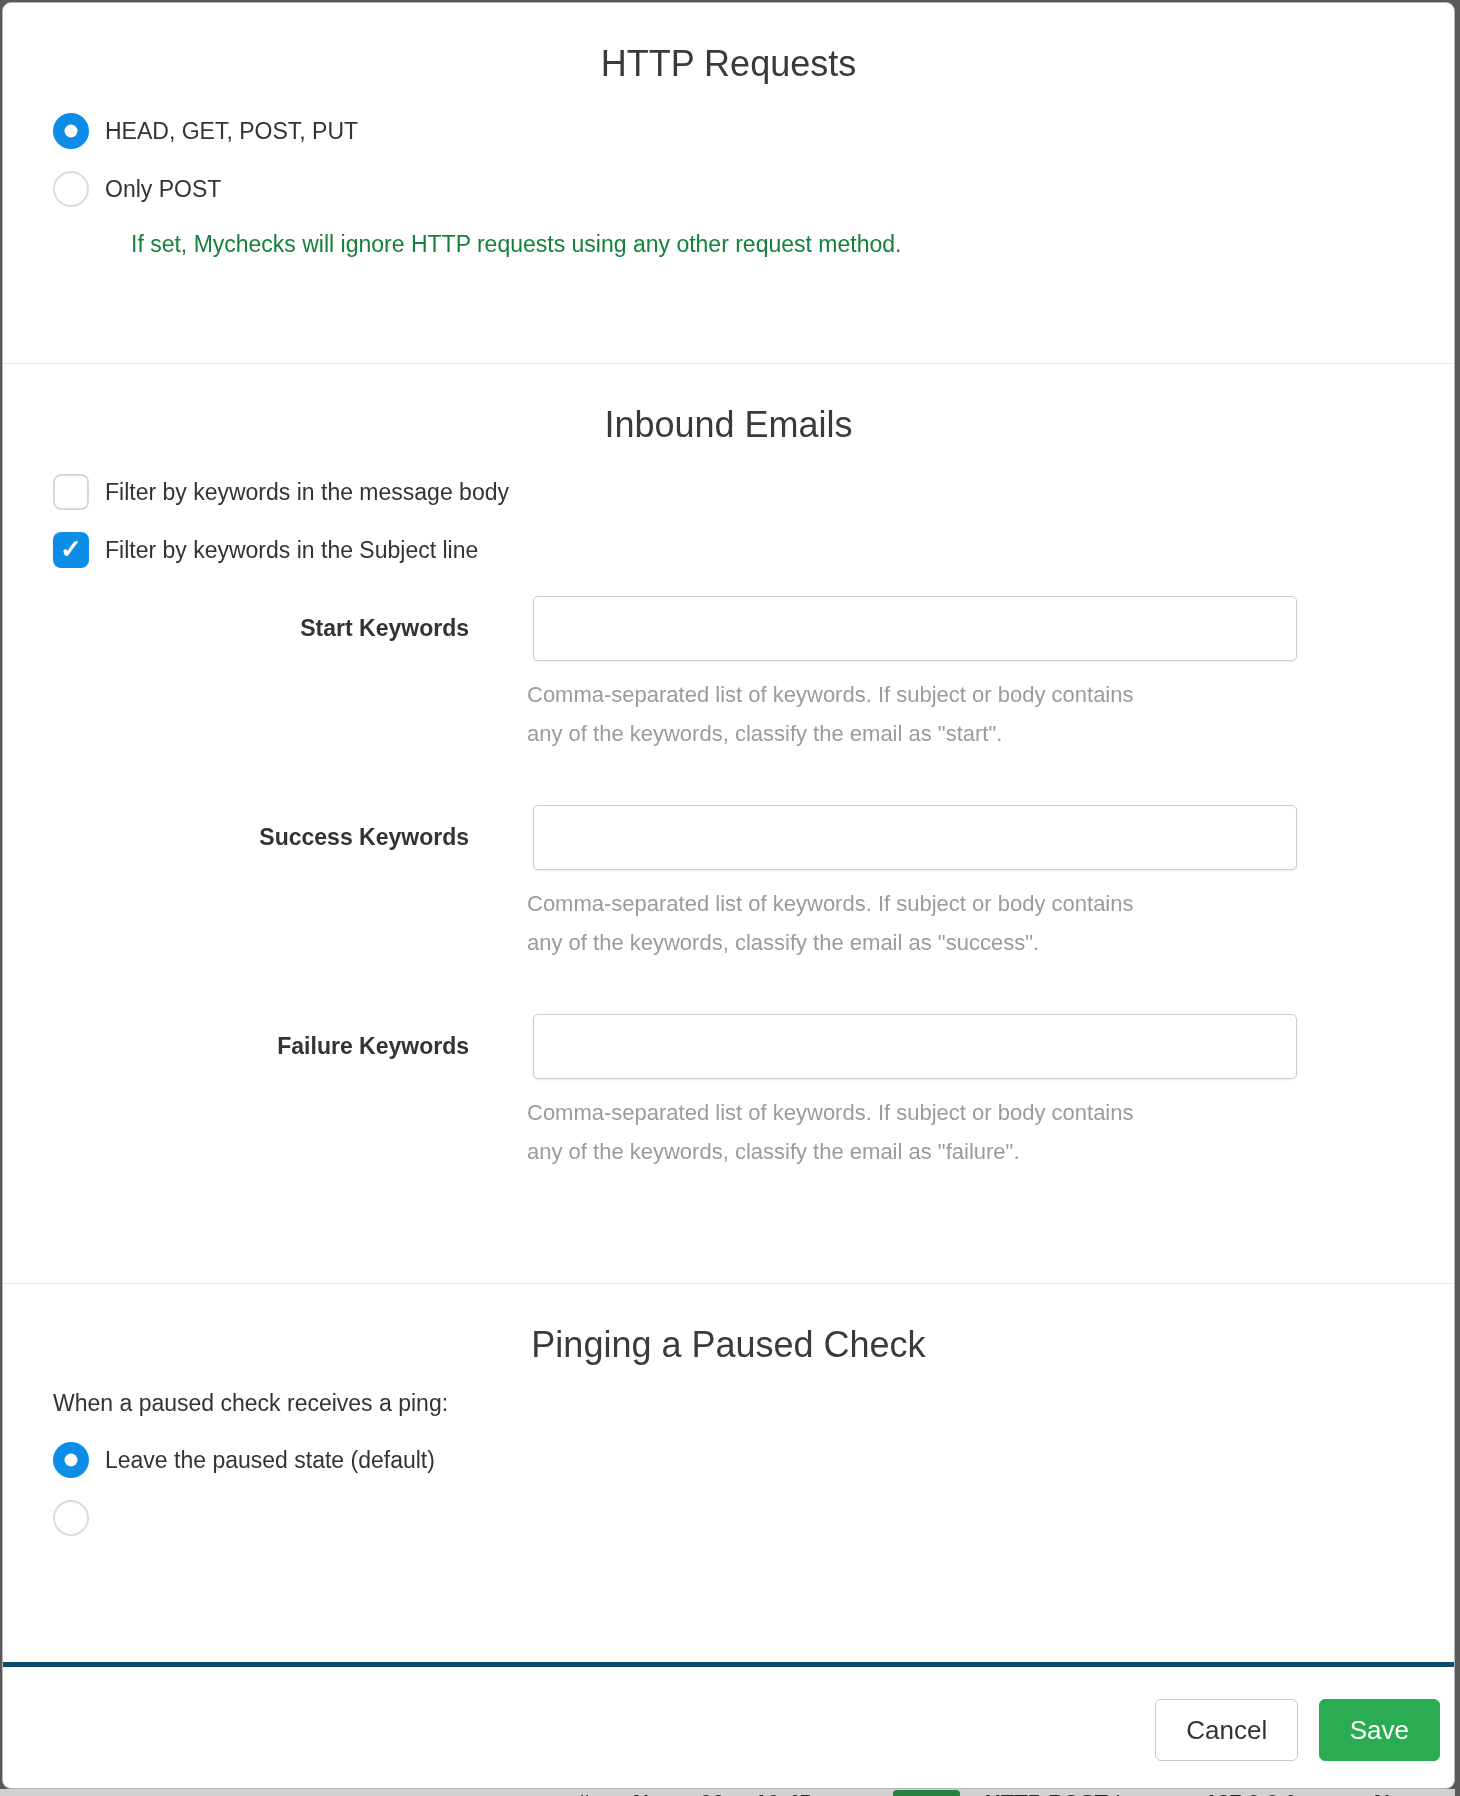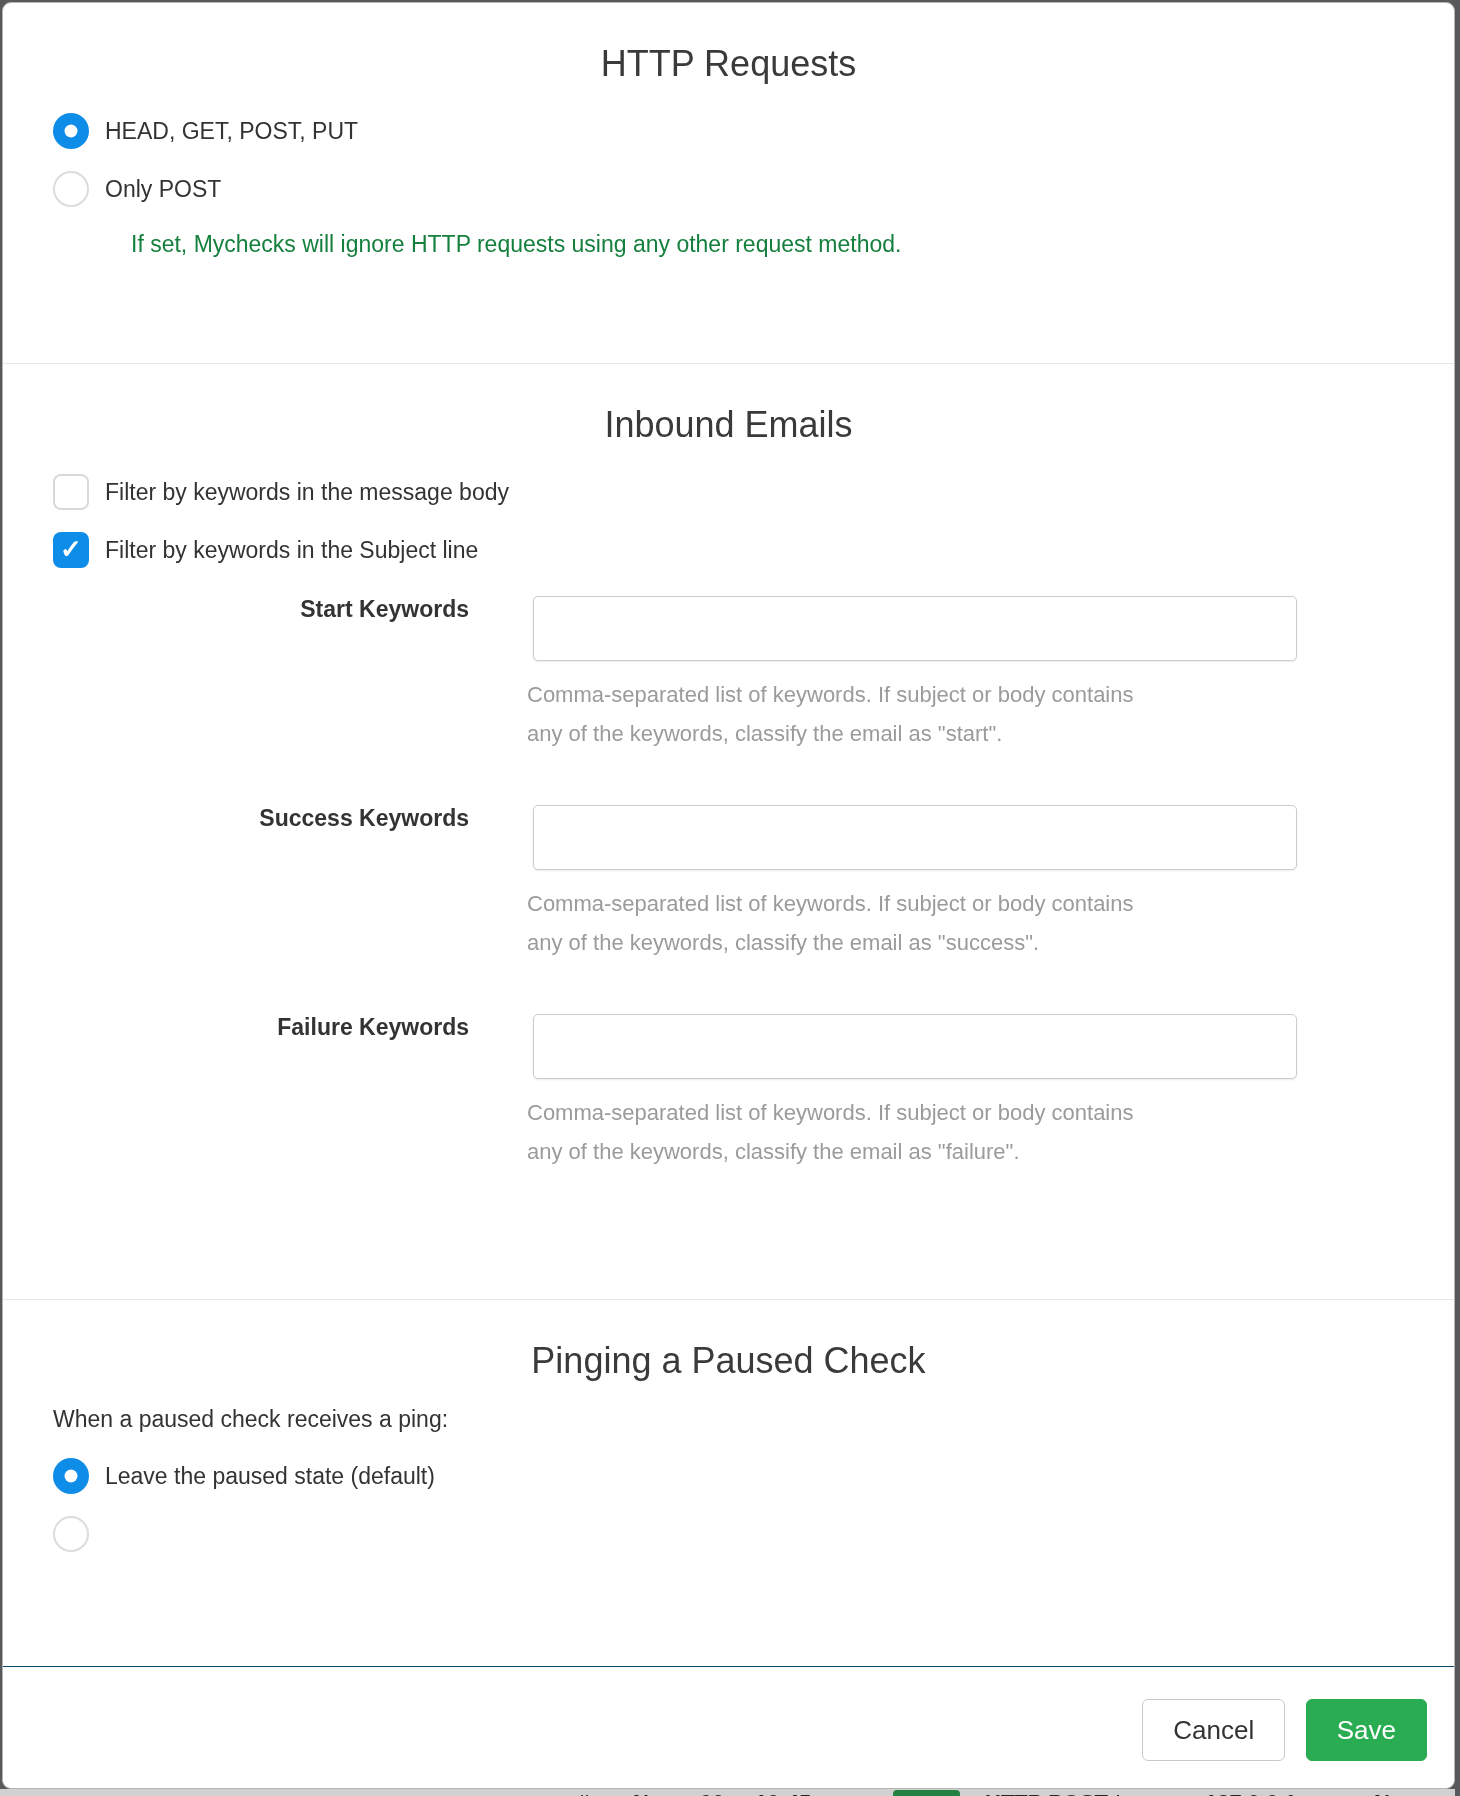--- a/index.html
+++ b/index.html
@@ -75,42 +75,42 @@
   .note{
     font-size:23px;color:#15803d;margin:12px 0 0 78px;line-height:30px;
   }
   .sec-pad{height:104px;}
   .sec-pad-lg{height:112px;}
   .sec-pad-p{height:92px;}
 
   
   .fields{margin-top:26px;}
   .field-block{margin-bottom:52px;}
-  .field-block:last-child{margin-bottom:16px;}
-  .field-row{display:flex;align-items:flex-start;gap:6px;}
+  .field-block:last-child{margin-bottom:0;}
+  .field-row{display:flex;align-items:center;gap:6px;}
   .field-label{
     width:416px;text-align:right;font-size:23px;font-weight:bold;color:#333333;
     flex:0 0 auto;
   }
   .field-input{
     margin-left:58px;width:702px;height:63px;padding:0 30px;
     border:1px solid #cccccc;border-radius:5px;background:#ffffff;
     font-size:23px;color:#333333;font-family:"Liberation Sans", sans-serif;
     box-shadow:0 1px 2px rgba(0,0,0,0.08);outline:none;
   }
   .field-helper{
     margin:14px 0 0 474px;width:640px;
     font-size:22px;line-height:39px;color:#9b9b9b;
   }
 
   
   .modal-footer{
     position:absolute;left:0;right:0;bottom:0;
-    background:#ffffff;border-top:1px solid #0c4a6e;
-    padding:32px 27px 27px;text-align:right;
+    background:#ffffff;border-top:5px solid #0c4a6e;
+    padding:32px 14px 27px;text-align:right;
     border-radius:0 0 9px 9px;
   }
   .btn{
     display:inline-block;box-sizing:border-box;border-radius:6px;
     font-size:26px;line-height:30px;padding:15px 30px;cursor:pointer;
     font-family:"Liberation Sans", sans-serif;
   }
   .btn-cancel{background:#ffffff;border:1px solid #c9c9c9;color:#333333;}
   .btn-save{background:#2aad52;border:1px solid #2aad52;color:#ffffff;margin-left:16px;}
 </style>

